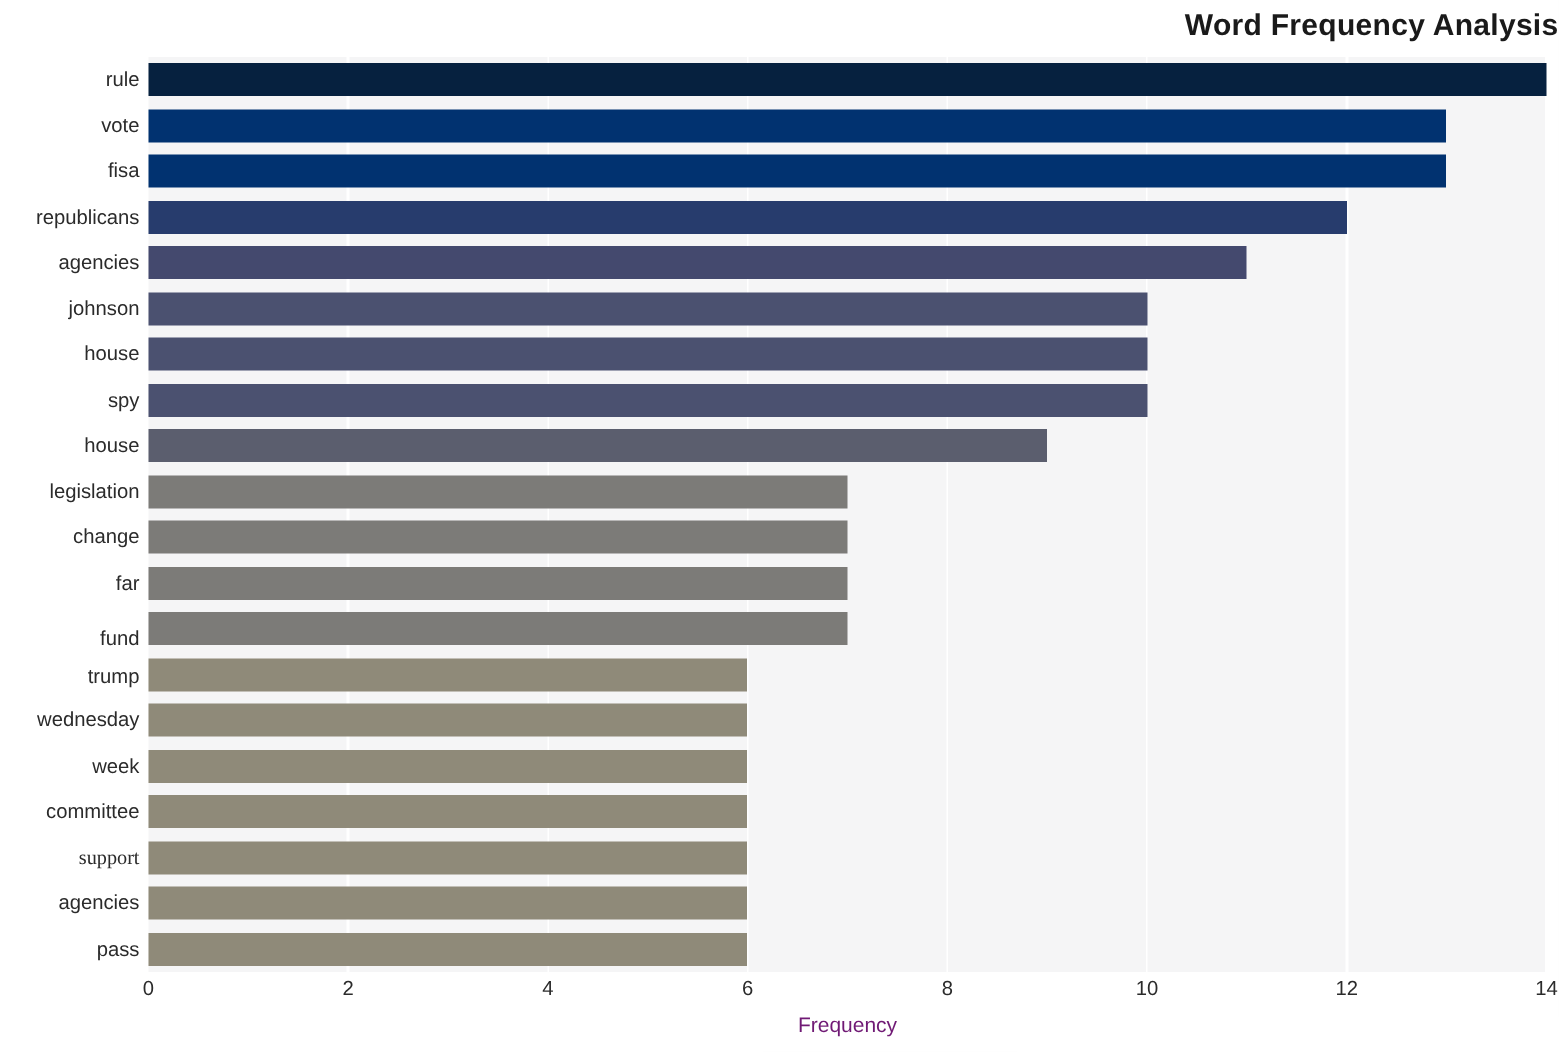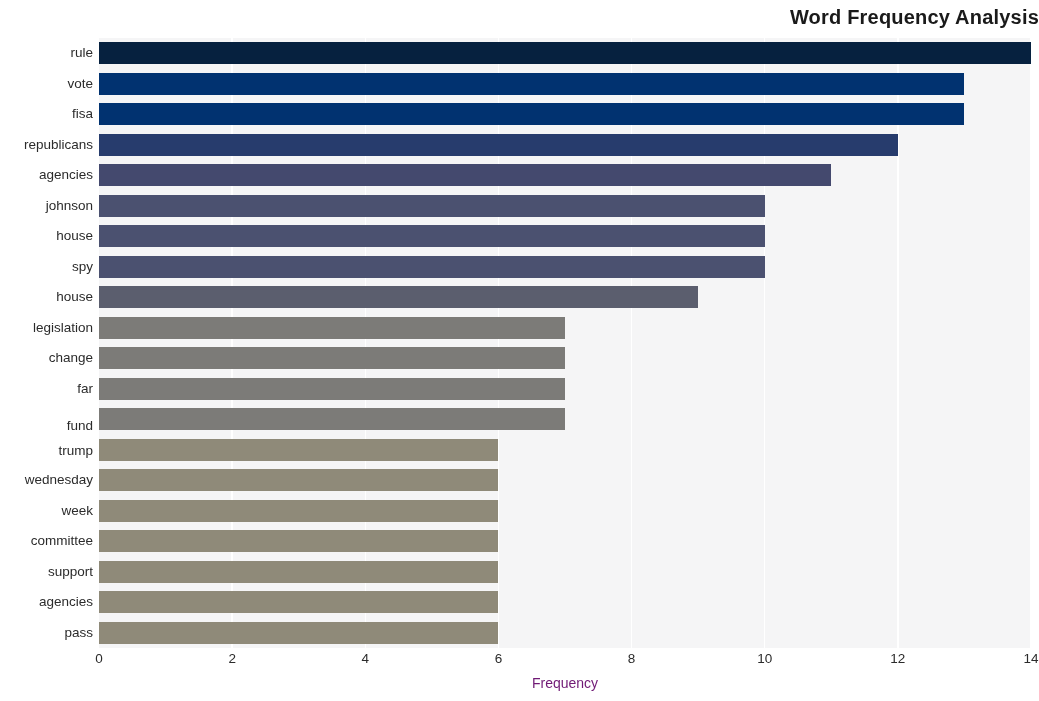--- a/index.html
+++ b/index.html
@@ -199,21 +199,21 @@
       <div class="ytick" style="top: 221.75px;">spy</div>
       <div class="ytick" style="top: 252.25px;">house</div>
       <div class="ytick" style="top: 282.75px;">legislation</div>
       <div class="ytick" style="top: 313.25px;">change</div>
       <div class="ytick" style="top: 343.75px;">far</div>
       <div class="ytick" style="top: 374.25px; margin-top: 32px;">trump</div>
       <div class="ytick" style="top: 381px; text-align: right;">fund</div>
       <div class="ytick" style="top: 435.25px;">wednesday</div>
       <div class="ytick" style="top: 465.75px;">week</div>
       <div class="ytick" style="top: 496.25px;">committee</div>
-      <div class="ytick" style="top: 526.75px;">support</div>
+      <div class="ytick" style="top: 526.75px; font-family: Liberation Serif, serif;">support</div>
       <div class="ytick" style="top: 557.25px;">agencies</div>
       <div class="ytick" style="top: 587.75px;">pass</div>
     </div>
 
   <div id="xlabels">
       <div class="xtick" style="left: 0px;">0</div>
       <div class="xtick" style="left: 133.143px;">2</div>
       <div class="xtick" style="left: 266.286px;">4</div>
       <div class="xtick" style="left: 399.429px;">6</div>
       <div class="xtick" style="left: 532.571px;">8</div>

